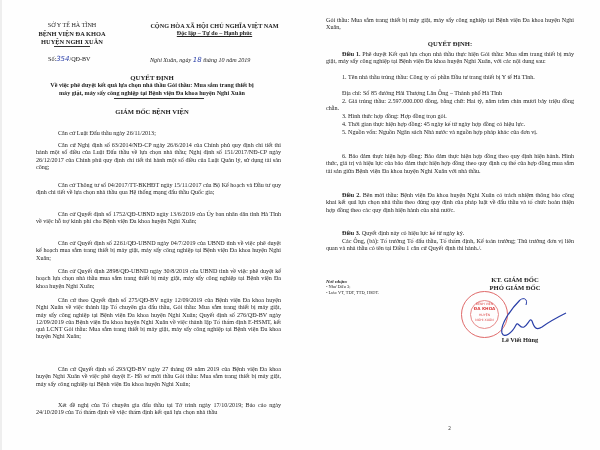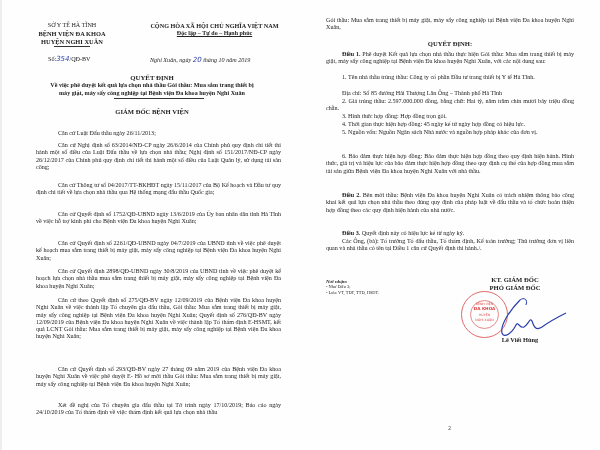--- a/index.html
+++ b/index.html
@@ -35,21 +35,21 @@
   <div style="position:absolute; left:52px; top:46px; width:36px; border-top:0.7px solid #333;"></div>
 
   <div class="t c b" style="left:130px; top:22px; width:165px; font-size:6.2px;">CỘNG HÒA XÃ HỘI CHỦ NGHĨA VIỆT NAM</div>
   <div class="t c b u" style="left:130px; top:30px; width:165px; font-size:6px;">Độc lập – Tự do – Hạnh phúc</div>
 
   <div class="t" style="left:46px; top:56px;">
     <span>Số:</span><span class="red-num">354</span><span>/QĐ-BV</span>
   </div>
   <div class="t i" style="left:148px; top:57px;">
     <span>Nghi Xuân, ngày</span>
-    <span class="red-num">20</span>
+    <span class="red-num">18</span>
     <span>tháng 10 năm 2019</span>
   </div>
 
   <div class="t c b" style="left:0; top:74px; width:300px; font-size:6.8px;">QUYẾT ĐỊNH</div>
   <div class="t c b" style="left:0; top:82px; width:300px;">Về việc phê duyệt kết quả lựa chọn nhà thầu Gói thầu: Mua sắm trang thiết bị</div>
   <div class="t c b" style="left:0; top:90px; width:300px;">máy giặt, máy sấy công nghiệp tại Bệnh viện Đa khoa huyện Nghi Xuân</div>
   <div style="position:absolute; left:112px; top:98px; width:90px; border-top:0.7px solid #333;"></div>
 
   <div class="t c b" style="left:0; top:108px; width:300px; font-size:6.6px;">GIÁM ĐỐC BỆNH VIỆN</div>
 

